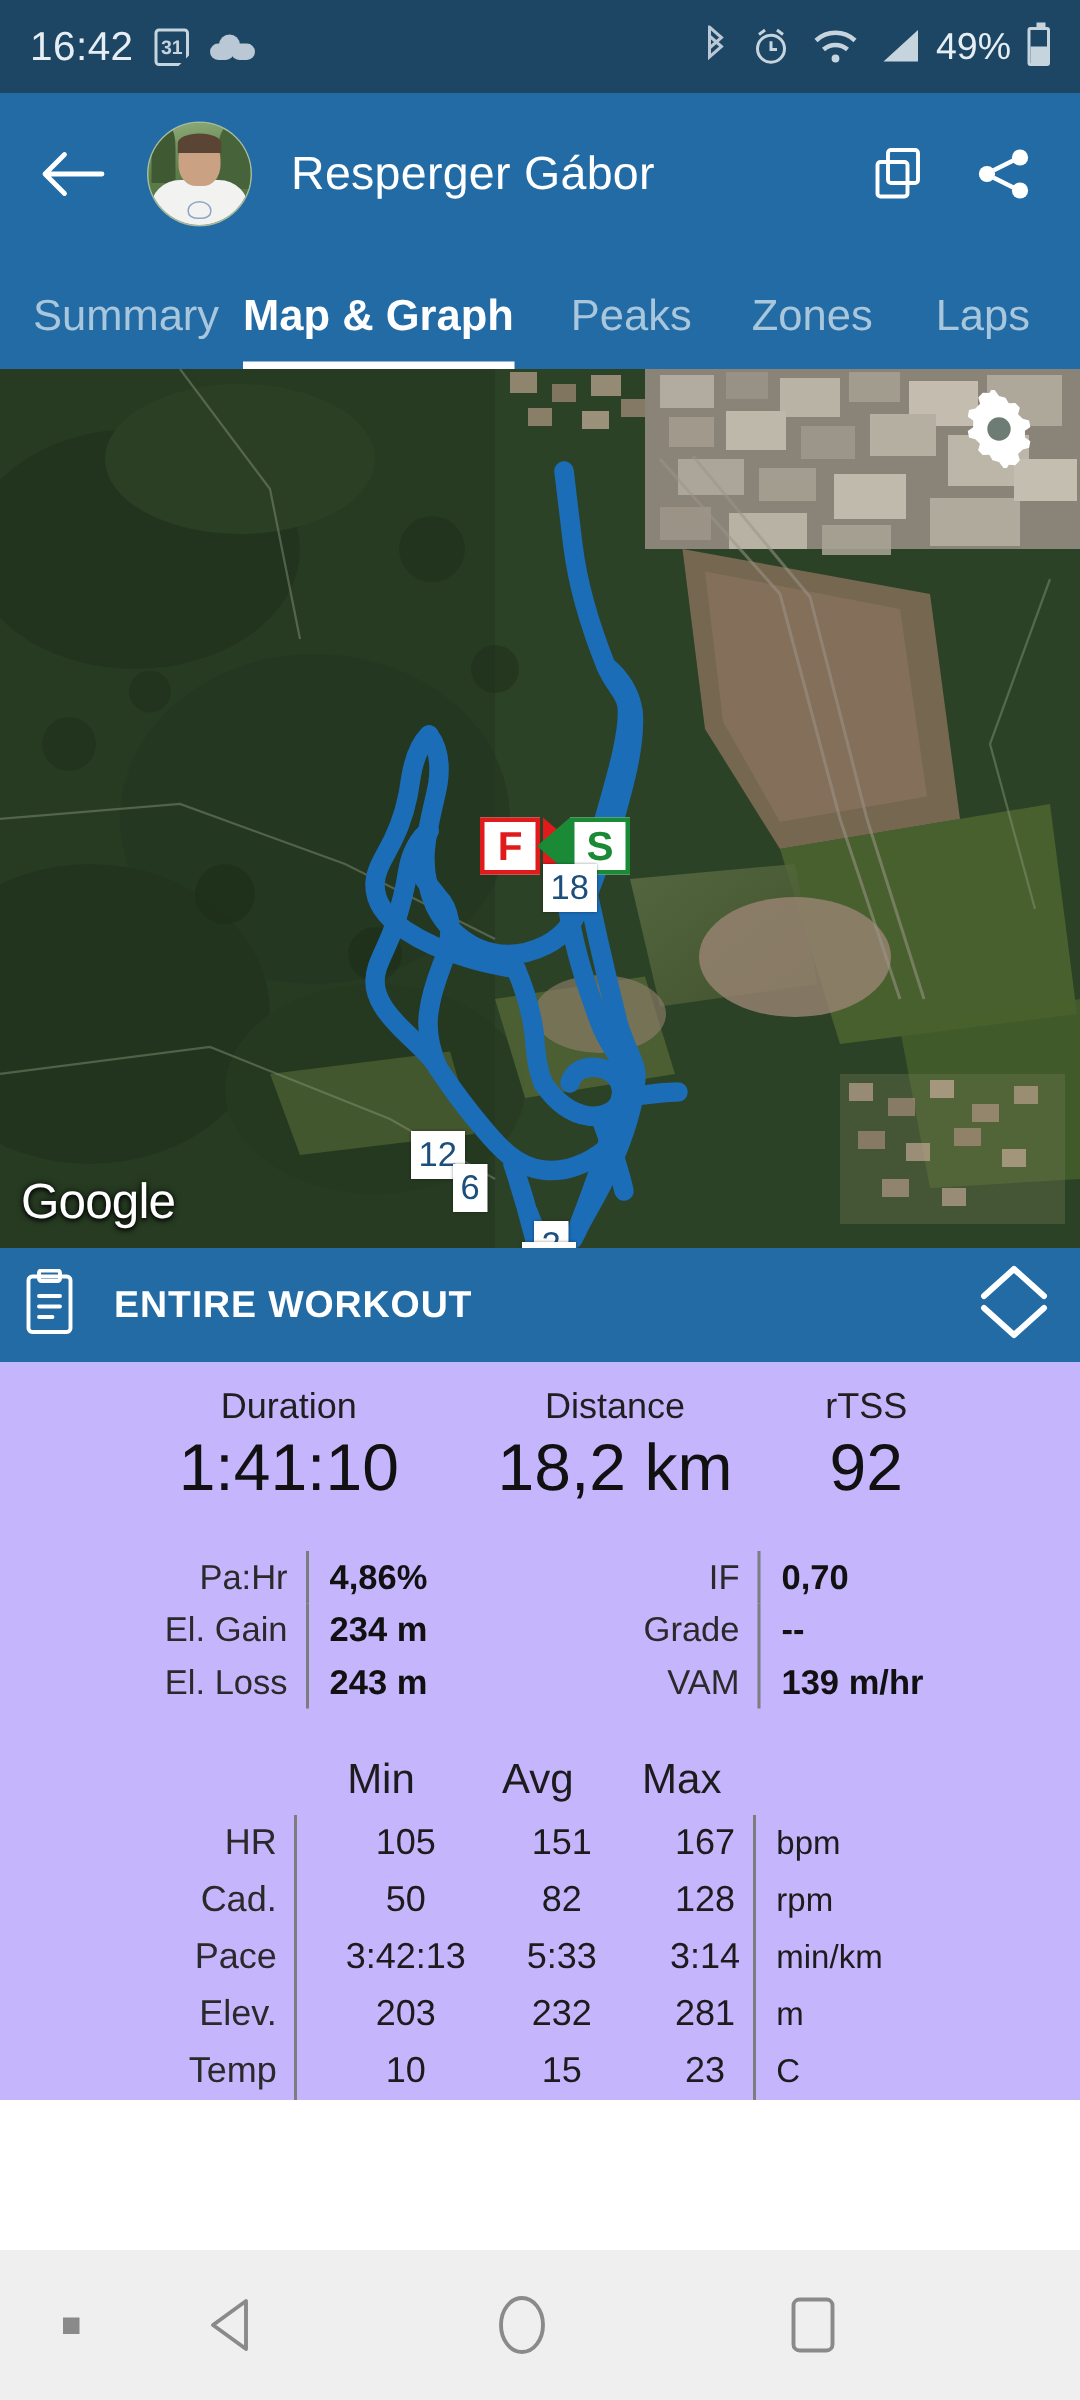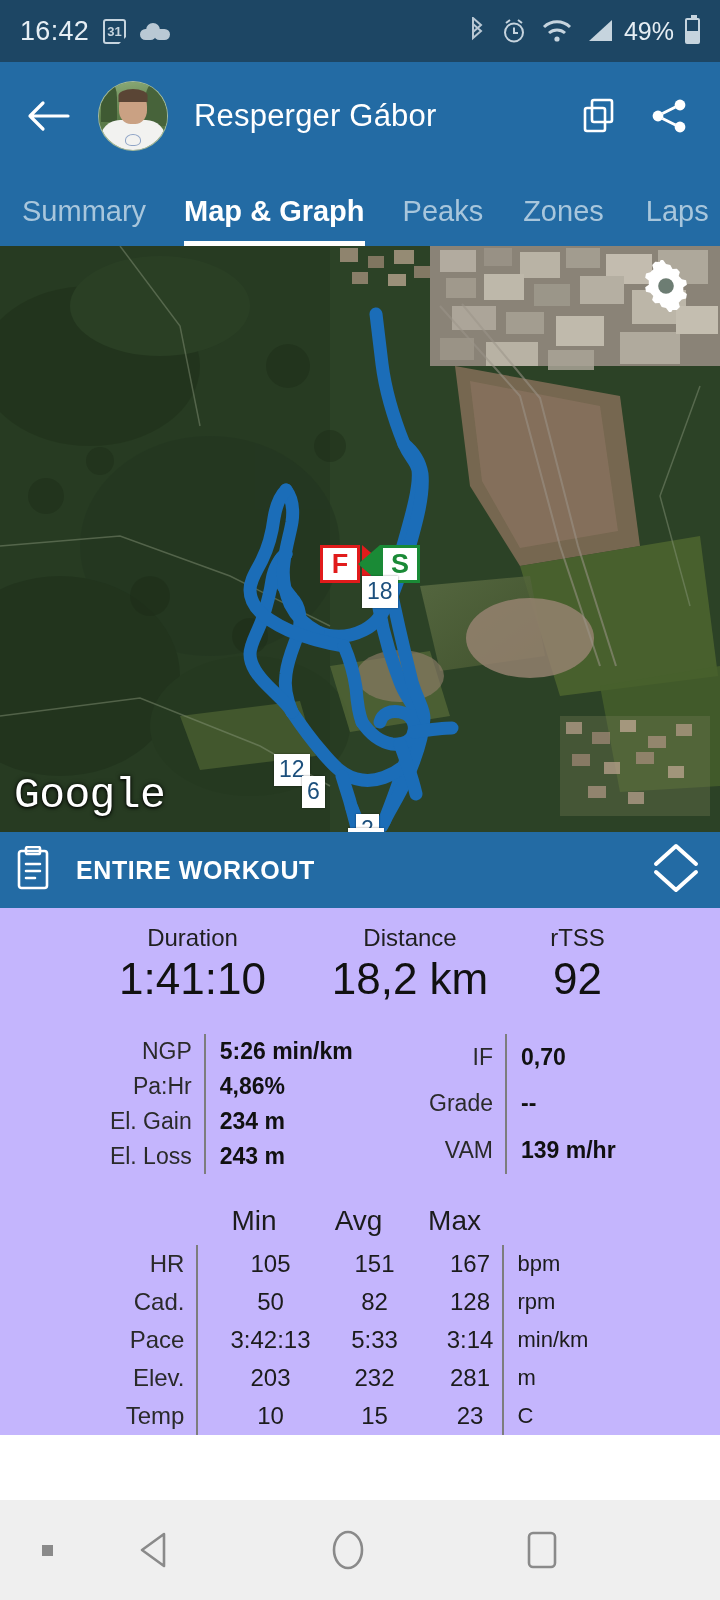--- a/index.html
+++ b/index.html
@@ -97,23 +97,23 @@
     position:absolute; left:0; right:0; bottom:0; height:5px; background:#fff;
   }
 
   
   .map { position:relative; height:586px; overflow:hidden; background:#31482a; }
   .map-img { position:absolute; inset:0; }
   .gear { position:absolute; right:28px; top:14px; }
 
   .google-logo {
     position:absolute; left:14px; bottom:12px;
-    color:#fff; font-size:43px; letter-spacing:-.6px;
+    color:#fff; font-size:33px; letter-spacing:-.6px;
     text-shadow:0 0 5px rgba(0,0,0,.75), 0 1px 3px rgba(0,0,0,.9);
-    font-family:Liberation Mono, monospace;
+    font-family:Liberation Sans, sans-serif;
   }
 
   .km-marker {
     position:absolute; background:#fff; color:#1c4f7c;
     font-size:23px; line-height:1; padding:4px 5px 5px 5px;
     font-family:"Liberation Sans", sans-serif;
     box-shadow:0 0 2px rgba(0,0,0,.4);
   }
   .flag {
     position:absolute; display:flex; align-items:center; justify-content:center;
@@ -257,21 +257,21 @@
             <path d="M12.5 16.5L25.5 10M12.5 21.5L25.5 28" stroke="#fff" stroke-width="3" fill="none"></path>
           </svg>
         </div>
       </div>
     </div>
 
     <div class="tabs">
       <div class="tab" style="margin-left:22px;">
         <span>Summary</span>
       </div>
-      <div class="tab active" style="margin-left:38px;">
+      <div class="tab active" style="margin-left:16px;">
         <span>Map &amp; Graph</span>
         <span class="tab-underline"></span>
       </div>
       <div class="tab" style="margin-left:38px;">
         <span>Peaks</span>
       </div>
       <div class="tab" style="margin-left:40px;">
         <span>Zones</span>
       </div>
       <div class="tab" style="margin-left:42px;">
@@ -527,24 +527,20 @@
         <div class="val">18,2 km</div>
       </div>
       <div class="top-stat ts-rtss">
         <div class="lab">rTSS</div>
         <div class="val">92</div>
       </div>
     </div>
 
     <div class="kv-grid">
       <div class="kv-col left">
-        <div class="kv-row">
-          <div class="kv-k">NGP</div>
-          <div class="kv-v">5:26 min/km</div>
-        </div>
         <div class="kv-row">
           <div class="kv-k">Pa:Hr</div>
           <div class="kv-v">4,86%</div>
         </div>
         <div class="kv-row">
           <div class="kv-k">El. Gain</div>
           <div class="kv-v">234 m</div>
         </div>
         <div class="kv-row">
           <div class="kv-k">El. Loss</div>

